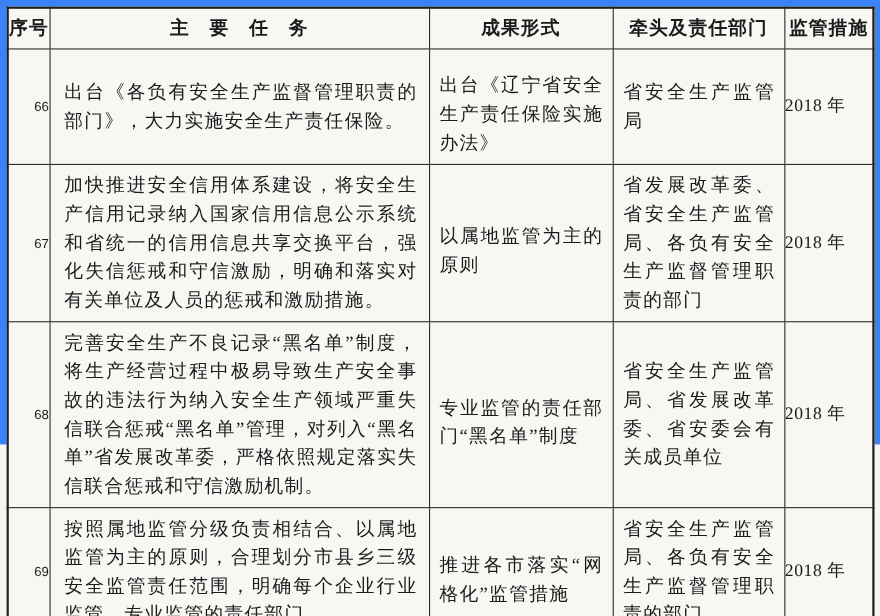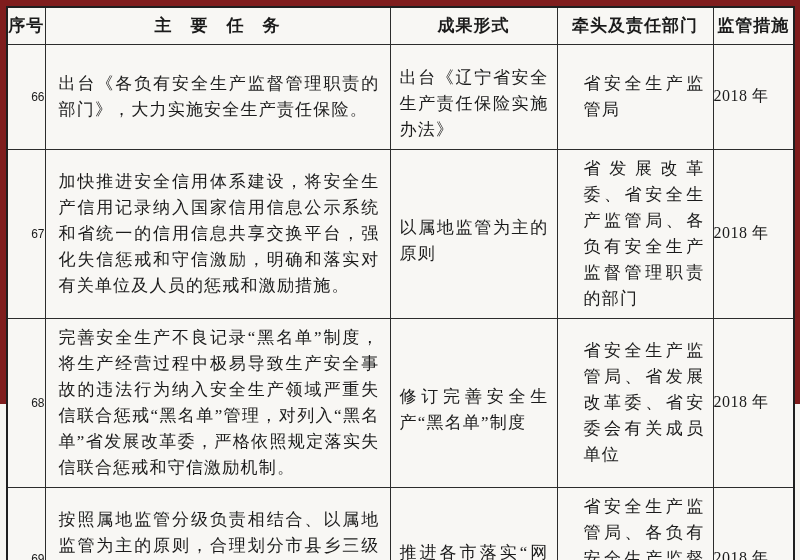--- a/index.html
+++ b/index.html
@@ -11,21 +11,21 @@
     height: 560px;
     background: #f6f5f1;
     font-family: "Liberation Serif", "DejaVu Serif", serif;
     color: #1b1b1b;
     overflow: hidden;
   }
   .sheet {
     position: relative;
     width: 800px;
     height: 404px;
-    background: #7f1d1d;
+    background: #3b82f6;
     text-decoration: underline;
   }
   table.doc-table {
     position: absolute;
     left: 6px;
     top: 6px;
     width: 787px;
     border-collapse: collapse;
     table-layout: fixed;
     border: 2.5px solid #1f1f1f;
@@ -68,21 +68,21 @@
   }
   td.result {
     padding: 20px 8px 6px 9px;
     font-size: 17px;
     line-height: 26px;
     letter-spacing: 1.2px;
     text-align: justify;
     text-align-last: left;
   }
   td.department {
-    padding: 6px 8px 6px 26px;
+    padding: 6px 8px 6px 9px;
     font-size: 17px;
     line-height: 26px;
     letter-spacing: 1.2px;
     text-align: justify;
     text-align-last: left;
   }
   td.deadline {
     text-align: left;
     font-size: 16px;
     letter-spacing: 0.5px;
@@ -121,21 +121,21 @@
       <tr class="row-67">
         <td class="serial">67</td>
         <td class="task">加快推进安全信用体系建设，将安全生产信用记录纳入国家信用信息公示系统和省统一的信用信息共享交换平台，强化失信惩戒和守信激励，明确和落实对有关单位及人员的惩戒和激励措施。</td>
         <td class="result">以属地监管为主的原则</td>
         <td class="department">省发展改革委、省安全生产监管局、各负有安全生产监督管理职责的部门</td>
         <td class="deadline">2018 年</td>
       </tr>
       <tr class="row-68">
         <td class="serial">68</td>
         <td class="task">完善安全生产不良记录“黑名单”制度，将生产经营过程中极易导致生产安全事故的违法行为纳入安全生产领域严重失信联合惩戒“黑名单”管理，对列入“黑名单”省发展改革委，严格依照规定落实失信联合惩戒和守信激励机制。</td>
-        <td class="result">修订完善安全生产“黑名单”制度</td>
+        <td class="result">专业监管的责任部门“黑名单”制度</td>
         <td class="department">省安全生产监管局、省发展改革委、省安委会有关成员单位</td>
         <td class="deadline">2018 年</td>
       </tr>
       <tr class="row-69">
         <td class="serial">69</td>
         <td class="task">按照属地监管分级负责相结合、以属地监管为主的原则，合理划分市县乡三级安全监管责任范围，明确每个企业行业监管、专业监管的责任部门。</td>
         <td class="result">推进各市落实“网格化”监管措施</td>
         <td class="department">省安全生产监管局、各负有安全生产监督管理职责的部门</td>
         <td class="deadline">2018 年</td>
       </tr>

